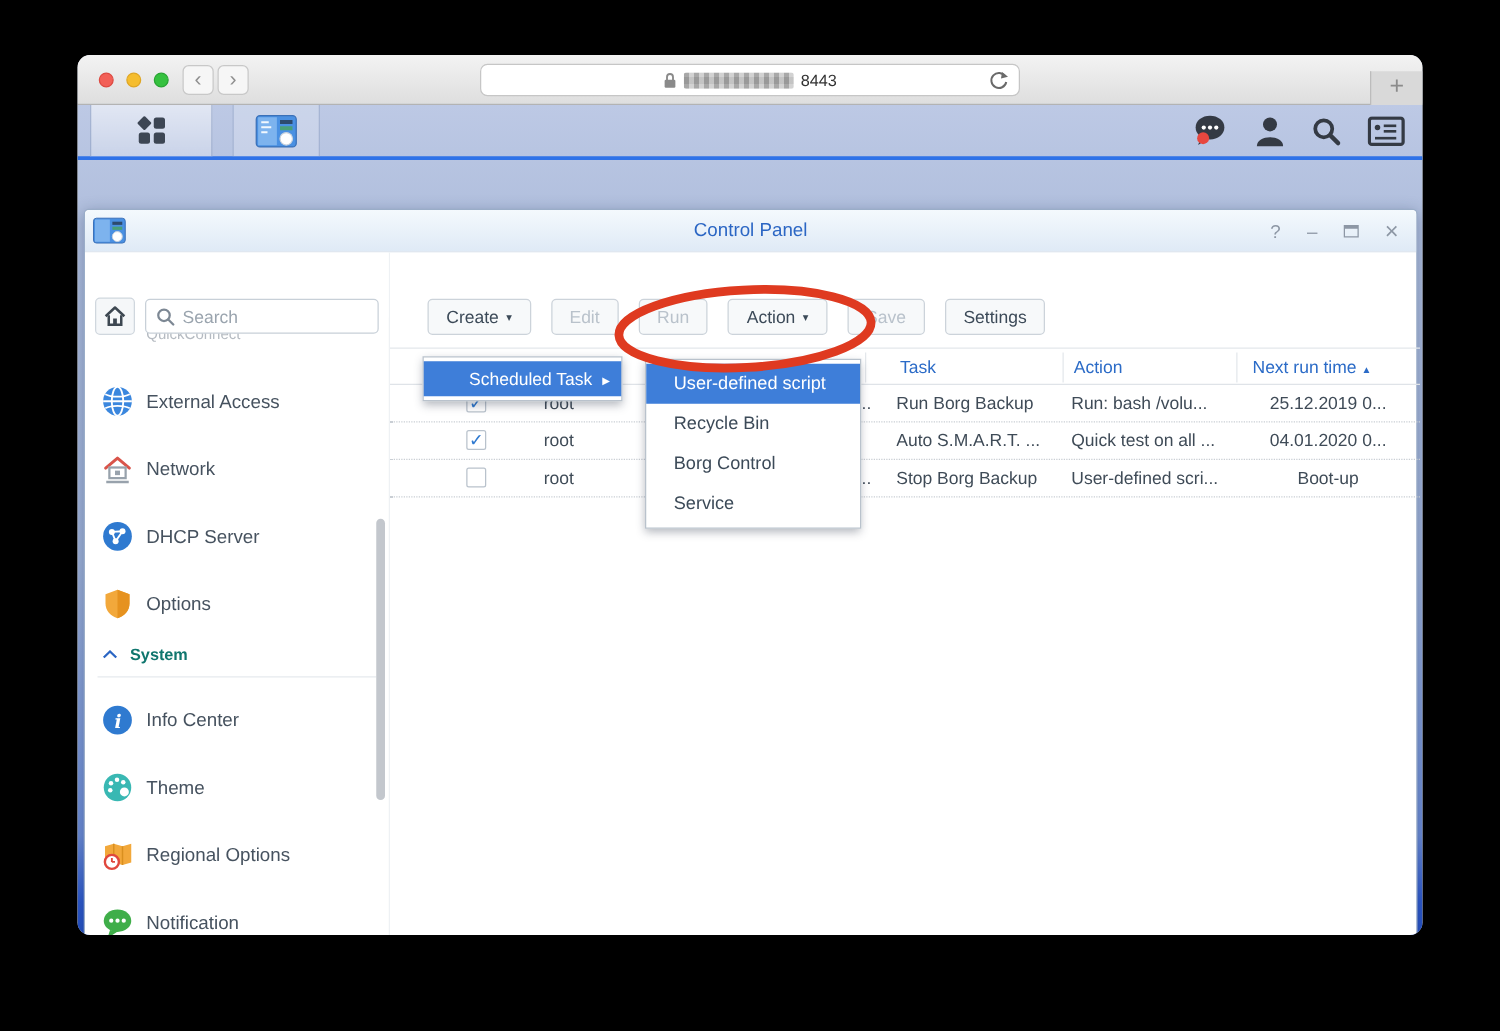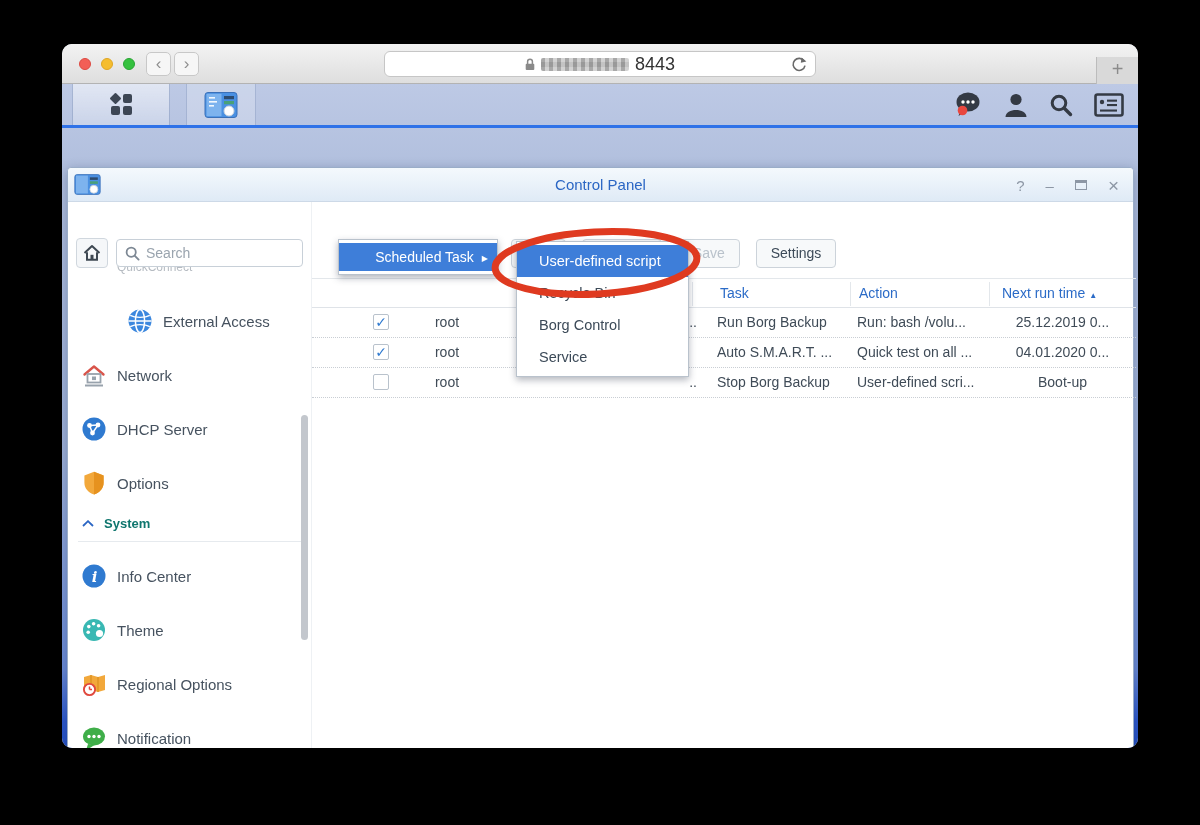--- a/index.html
+++ b/index.html
@@ -19,21 +19,21 @@
   .navbtn { position:absolute; top:8px; width:25px; height:24px; background:#f6f6f6;
     border:1px solid #c8c8c8; border-radius:5px; color:#8f8f8f; font-size:17px;
     text-align:center; line-height:21px; }
   .navbtn.back { left:84px; } .navbtn.fwd { left:112px; }
   .urlfield { position:absolute; left:322px; top:7px; width:432px; height:26px; background:#fff;
     border:1px solid #c6c6c6; border-radius:6px; display:flex; align-items:center;
     justify-content:center; gap:6px; }
   .blur-block { width:88px; height:13px; border-radius:2px; opacity:.85;
     background:repeating-linear-gradient(90deg,rgba(110,110,110,.55) 0 4px,rgba(200,200,200,.55) 4px 8px),
                repeating-linear-gradient(0deg,#cfcfcf 0 4px,#a8a8a8 4px 9px); }
-  .urltext { font-size:18px; color:#333; }
+  .urltext { font-size:13px; color:#333; }
   .reload { position:absolute; right:8px; top:5px; }
   .plusbtn { position:absolute; right:0; top:13px; width:42px; height:27px; background:#d9d9d9;
     border-left:1px solid #bcbcbc; color:#8b8b8b; font-size:20px; text-align:center; line-height:25px; }
 
   
   .desktop { position:absolute; left:0; top:40px; width:1076px; height:664px;
     background:linear-gradient(180deg,#bdc9e5 0%,#b2c0de 12%,#9fb2d8 55%,#6b8bd6 88%,#2c58cd 96%,#2450c4 100%); }
   .taskbar { position:absolute; left:0; top:0; width:100%; height:84px; }
   .taskbar-line { position:absolute; left:0; top:81px; width:100%; height:3px; background:#2f72e8; }
   .tb-btn { position:absolute; top:0; height:81px; display:flex; align-items:center; justify-content:center; }
@@ -98,21 +98,21 @@
   .cb .mark { color:#2f7ad0; font-size:14px; font-weight:bold; line-height:15px; display:block; }
   .cell { position:absolute; top:6px; white-space:nowrap; overflow:hidden; }
   .c-owner { left:95px; width:80px; text-align:center; }
   .c-trunc { left:340px; width:45px; text-align:right; }
   .c-task { left:405px; width:138px; }
   .c-action { left:545px; width:130px; }
   .c-next { left:677px; width:147px; text-align:center; }
 
   
   .menu { position:absolute; background:#fff; border:1px solid #b9c2cc; box-shadow:0 3px 7px rgba(40,50,70,.35);
-    padding:3px 0; z-index:40; }
+    padding:3px 0; z-index:40;margin-top:46px; }
   .create-menu { left:270px; top:71px; width:160px; }
   .create-menu .mi { height:28px; line-height:28px; text-align:right; padding-right:9px;
     font-size:14px; color:#3c4a58; white-space:nowrap; }
   .create-menu .mi .arr { font-size:8px; margin-left:8px; vertical-align:1px; }
   .mi.hl { background:#3e7ed9; color:#fff !important; }
   .submenu { left:448px; top:73px; width:173px; z-index:41; }
   .submenu .mi { height:32px; line-height:32px; padding-left:22px; font-size:14.5px; color:#3c4a58; white-space:nowrap; }
 
   .annot { position:absolute; left:412px; top:56px; width:240px; height:82px; z-index:60; pointer-events:none; }
 </style>
@@ -215,21 +215,21 @@
           <div class="sb-head-mask"></div>
 
           <div class="sb-partial">
             <svg style="position:absolute;left:13px;top:-12px;" width="26" height="26" viewBox="0 0 26 26">
               <ellipse cx="13" cy="12" rx="11.5" ry="9.5" fill="#39b8b3"></ellipse>
               <path d="M5 16 C9 20 17 20 21 16" stroke="#fff" stroke-width="1.8" fill="none"></path>
             </svg>
             <span class="lbl" style="position:absolute;left:49px;top:6px;font-size:12px;color:#6d7885;">QuickConnect</span>
           </div>
 
-          <div class="sb-item" style="top:92px;margin-left:46px;">
+          <div class="sb-item" style="top:92px;">
             <svg class="ic" width="26" height="26" viewBox="0 0 26 26">
               <circle cx="13" cy="13" r="11.5" fill="#3b87de"></circle>
               <ellipse cx="13" cy="13" rx="4.6" ry="11.5" stroke="#fff" stroke-width="1.5" fill="none"></ellipse>
               <line x1="1.5" y1="13" x2="24.5" y2="13" stroke="#fff" stroke-width="1.5"></line>
               <path d="M3.2 7.4 C8 10 18 10 22.8 7.4" stroke="#fff" stroke-width="1.4" fill="none"></path>
               <path d="M3.2 18.6 C8 16 18 16 22.8 18.6" stroke="#fff" stroke-width="1.4" fill="none"></path>
             </svg>
             <span class="lbl">External Access</span>
           </div>
 

